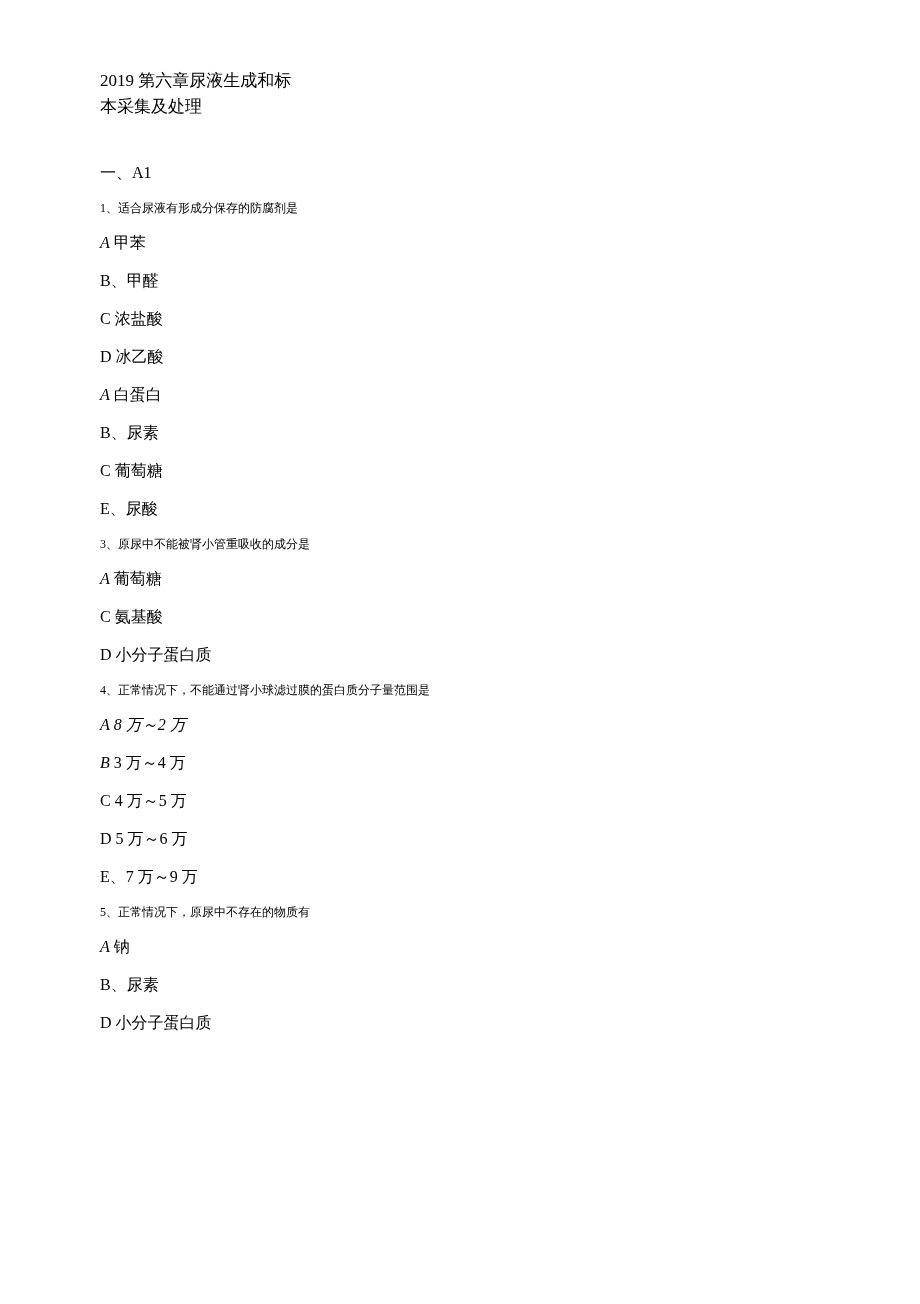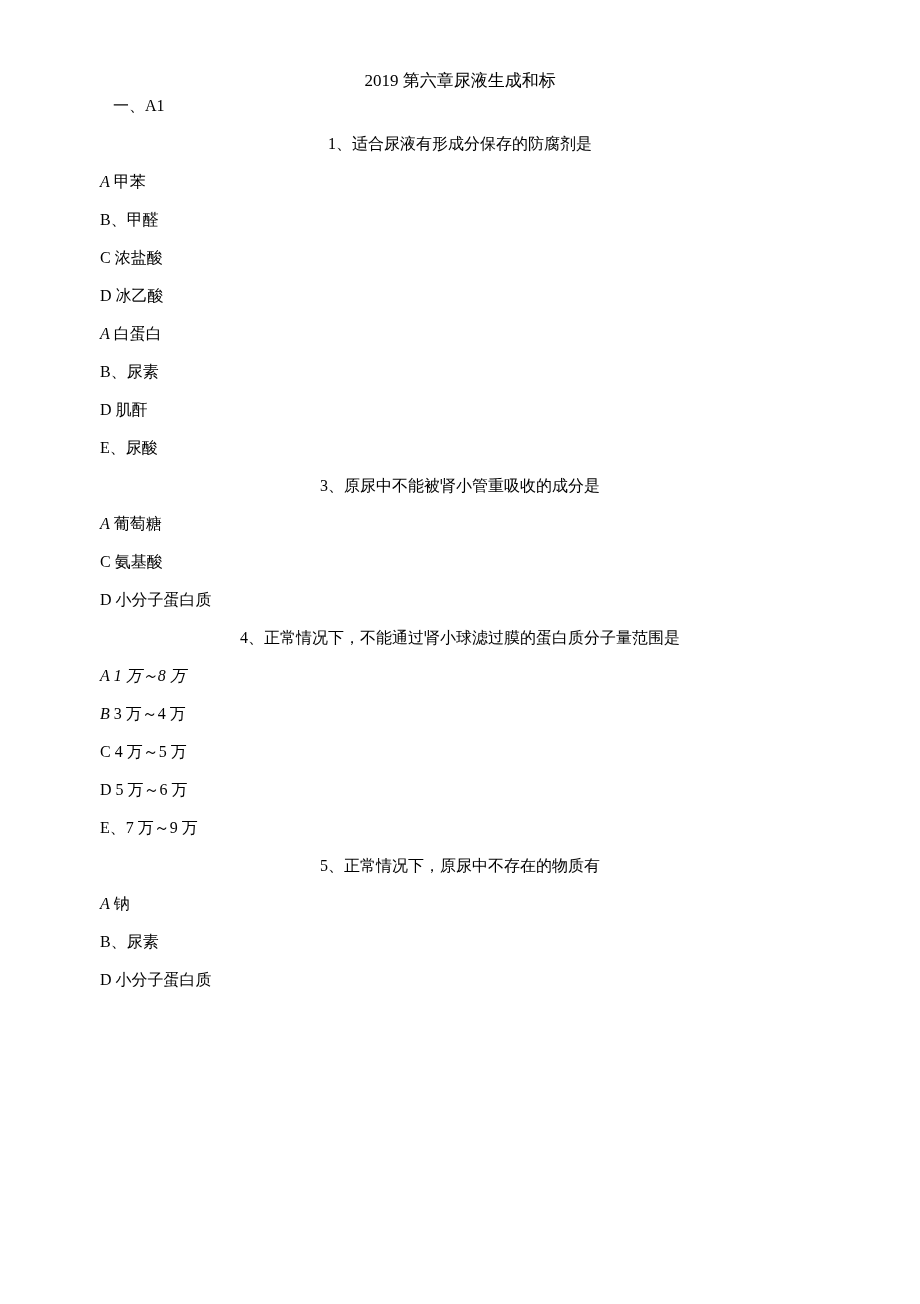--- a/index.html
+++ b/index.html
@@ -9,71 +9,71 @@
     font-family: "SimSun", "宋体", serif;
     width: 920px;
   }
   .page {
     padding: 68px 100px 60px 100px;
     color: #000;
     font-size: 16px;
     line-height: 1.5;
   }
   .title-block {
-    text-align: center;
+    text-align: left;
+    margin-bottom: 42px;
   }
   .title-line {
     font-size: 17px;
   }
   .section-heading {
     margin-bottom: 14px;
     font-size: 16px;
-    margin-left: 13px;
   }
   .q-stem {
     margin-bottom: 14px;
-    font-size: 16px;
-    text-align: center;
+    font-size: 12px;
   }
   .opt {
     margin-bottom: 14px;
     font-size: 16px;
     margin-top: 11px;
   }
   .italic {
     font-style: italic;
   }
 </style>
 </head>
 <body>
 
 <div class="page">
 
   <div class="title-block">
     <div class="title-line">2019 第六章尿液生成和标</div>
+    <div class="title-line">本采集及处理</div>
   </div>
 
   <div class="section-heading">一、A1</div>
 
   <div id="questions-root">
       <div class="q-stem">1、适合尿液有形成分保存的防腐剂是</div>
       <div class="opt"><span class="italic">A</span><span> </span><span>甲苯</span></div>
       <div class="opt"><span>B</span><span>、</span><span>甲醛</span></div>
       <div class="opt"><span>C</span><span> </span><span>浓盐酸</span></div>
       <div class="opt"><span>D</span><span> </span><span>冰乙酸</span></div>
       <div class="opt"><span class="italic">A</span><span> </span><span>白蛋白</span></div>
       <div class="opt"><span>B</span><span>、</span><span>尿素</span></div>
-      <div class="opt"><span>D</span><span> </span><span>肌酐</span></div>
+      <div class="opt"><span>C</span><span> </span><span>葡萄糖</span></div>
       <div class="opt"><span>E</span><span>、</span><span>尿酸</span></div>
       <div class="q-stem">3、原尿中不能被肾小管重吸收的成分是</div>
       <div class="opt"><span class="italic">A</span><span> </span><span>葡萄糖</span></div>
       <div class="opt"><span>C</span><span> </span><span>氨基酸</span></div>
       <div class="opt"><span>D</span><span> </span><span>小分子蛋白质</span></div>
       <div class="q-stem">4、正常情况下，不能通过肾小球滤过膜的蛋白质分子量范围是</div>
-      <div class="opt"><span class="italic">A</span><span> </span><span class="italic">1 万～8 万</span></div>
+      <div class="opt"><span class="italic">A</span><span> </span><span class="italic">8 万～2 万</span></div>
       <div class="opt"><span class="italic">B</span><span> </span><span>3 万～4 万</span></div>
       <div class="opt"><span>C</span><span> </span><span>4 万～5 万</span></div>
       <div class="opt"><span>D</span><span> </span><span>5 万～6 万</span></div>
       <div class="opt"><span>E</span><span>、</span><span>7 万～9 万</span></div>
       <div class="q-stem">5、正常情况下，原尿中不存在的物质有</div>
       <div class="opt"><span class="italic">A</span><span> </span><span>钠</span></div>
       <div class="opt"><span>B</span><span>、</span><span>尿素</span></div>
       <div class="opt"><span>D</span><span> </span><span>小分子蛋白质</span></div>
       <div class="opt"></div>
     </div>

